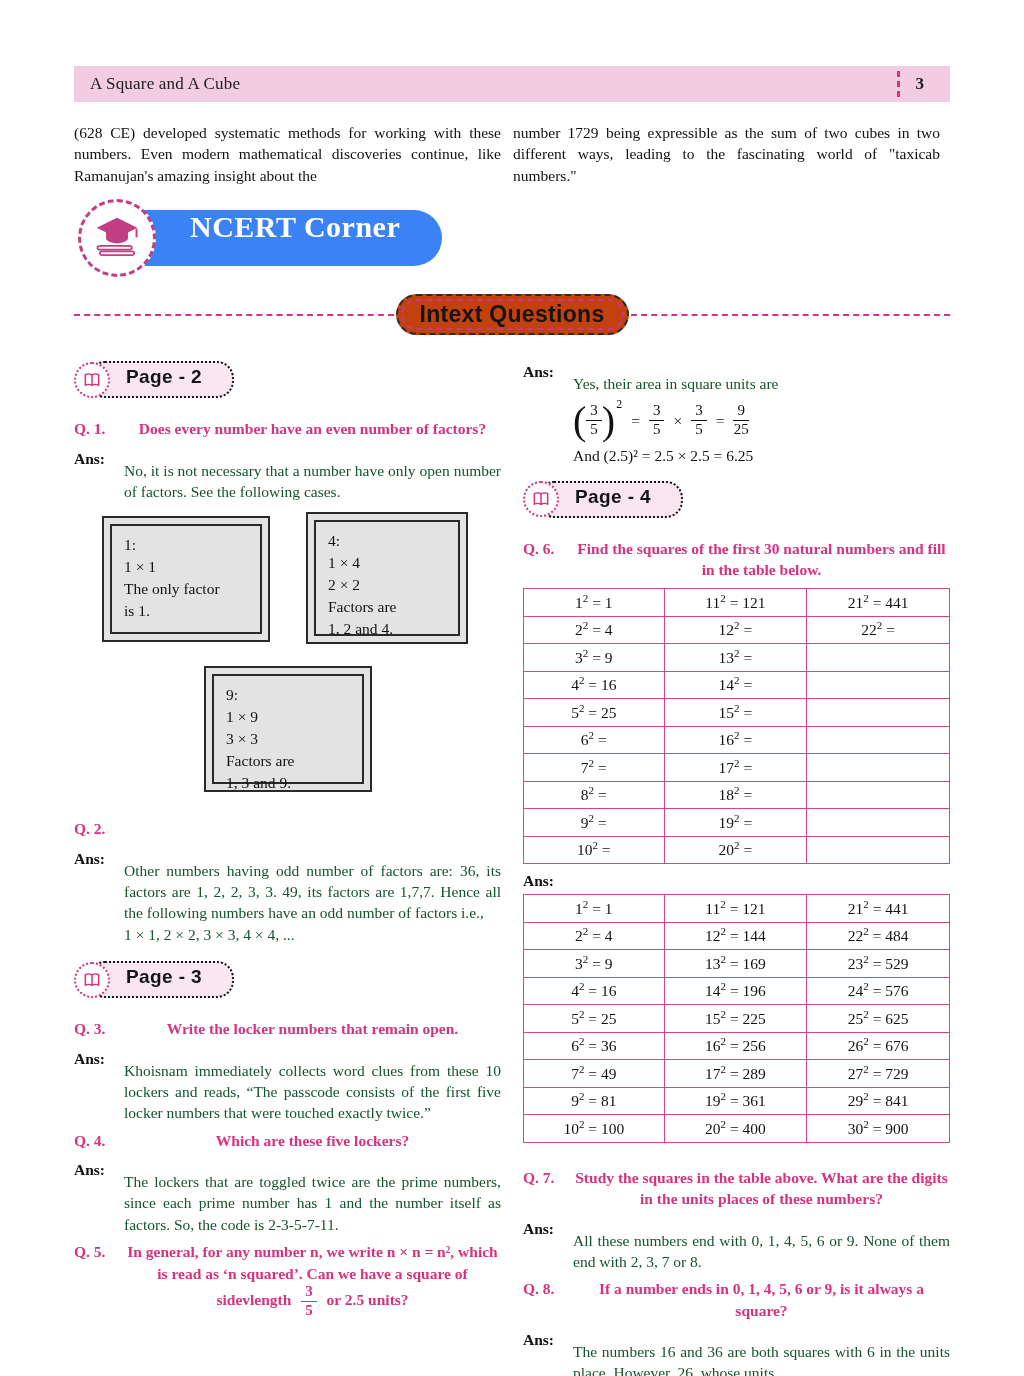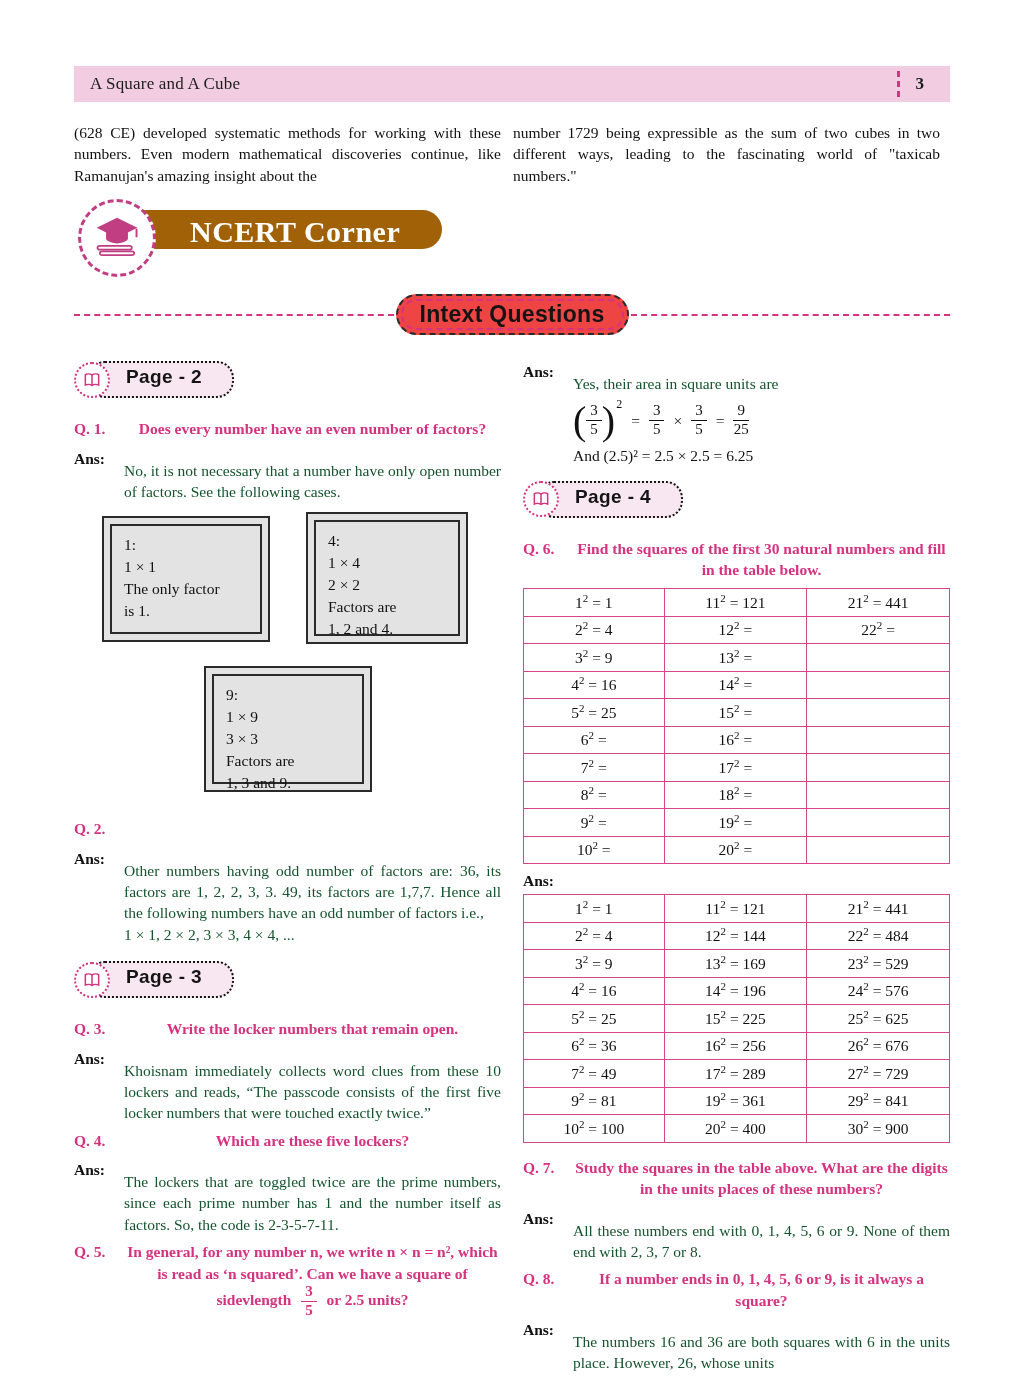--- a/index.html
+++ b/index.html
@@ -15,38 +15,38 @@
   }
   .topbar-title { flex:1; font-size:17px; color:#1c1c1c; letter-spacing:0.2px; }
   .topbar-divider { border-left:3px dashed #d5327f; height:26px; margin-right:16px; }
   .topbar-page { font-weight:bold; font-size:17px; color:#1c1c1c; margin-right:26px; }
   
   .intro { display:flex; gap:12px; margin-bottom:22px; }
   .intro p { width:427px; font-size:15.5px; line-height:1.38; text-align:justify; color:#111; }
   
   .ncert-banner { position:relative; height:60px; margin:0 0 26px 20px; width:350px; }
   .ncert-pill {
-    position:absolute; left:18px; top:2px; width:330px; height:39px;
-    background:#a16207; border-radius:28px; display:flex; align-items:flex-end;
+    position:absolute; left:18px; top:2px; width:330px; height:56px;
+    background:#3b82f6; border-radius:28px; display:flex; align-items:flex-start;
     padding-left:78px;
   }
   .ncert-pill span {
     color:#fff; font-family:"Liberation Serif", serif; font-weight:bold;
     font-size:30px; letter-spacing:0.5px;
   }
   .ncert-icon-circle {
     position:absolute; left:-16px; top:-9px; width:78px; height:78px;
     background:#fff; border:3px dashed #c03e81; border-radius:50%;
     display:flex; align-items:center; justify-content:center; z-index:2;
   }
   
   .intext-row { display:flex; align-items:center; margin-bottom:26px; }
   .intext-line { flex:1; border-top:2.5px dashed #d5327f; }
   .intext-pill {
-    border:2.5px dashed #2a2a2a; background:#ef4444; border-radius:22px;
+    border:2.5px dashed #2a2a2a; background:#c2410c; border-radius:22px;
     padding:5px 22px; margin:0 2px; outline:2px dashed #d5327f; outline-offset:-7px;
   }
   .intext-pill span {
     font-family:"Liberation Sans", sans-serif; font-weight:800; font-size:23px;
     color:#141414; letter-spacing:0.3px;
   }
   
   .columns { display:flex; gap:22px; }
   .col { width:427px; }
   
@@ -94,21 +94,21 @@
   table.squares { border-collapse:collapse; width:100%; margin-bottom:8px; }
   table.squares td {
     border:1.6px solid #d6468c; height:27.5px; text-align:center;
     font-size:15.5px; color:#111; padding:1px 4px;
   }
   table.squares td:nth-child(1) { width:33%; }
   table.squares td:nth-child(2) { width:33.5%; }
   sup { font-size:11px; line-height:0; }
   .ans-label-line { font-weight:bold; font-size:15.5px; color:#111; margin:2px 0 4px 0; }
   .mb6 { margin-bottom:6px; } .mb12 { margin-bottom:12px; } .mb16 { margin-bottom:16px; }
-  .mt14 { margin-top:14px; }
+  .mt14 { margin-top:24px; }
 </style>
 </head>
 <body>
 
 <div class="page">
 
   <div class="topbar">
     <span class="topbar-title">A Square and A Cube</span>
     <span class="topbar-divider"></span>
     <span class="topbar-page">3</span>

